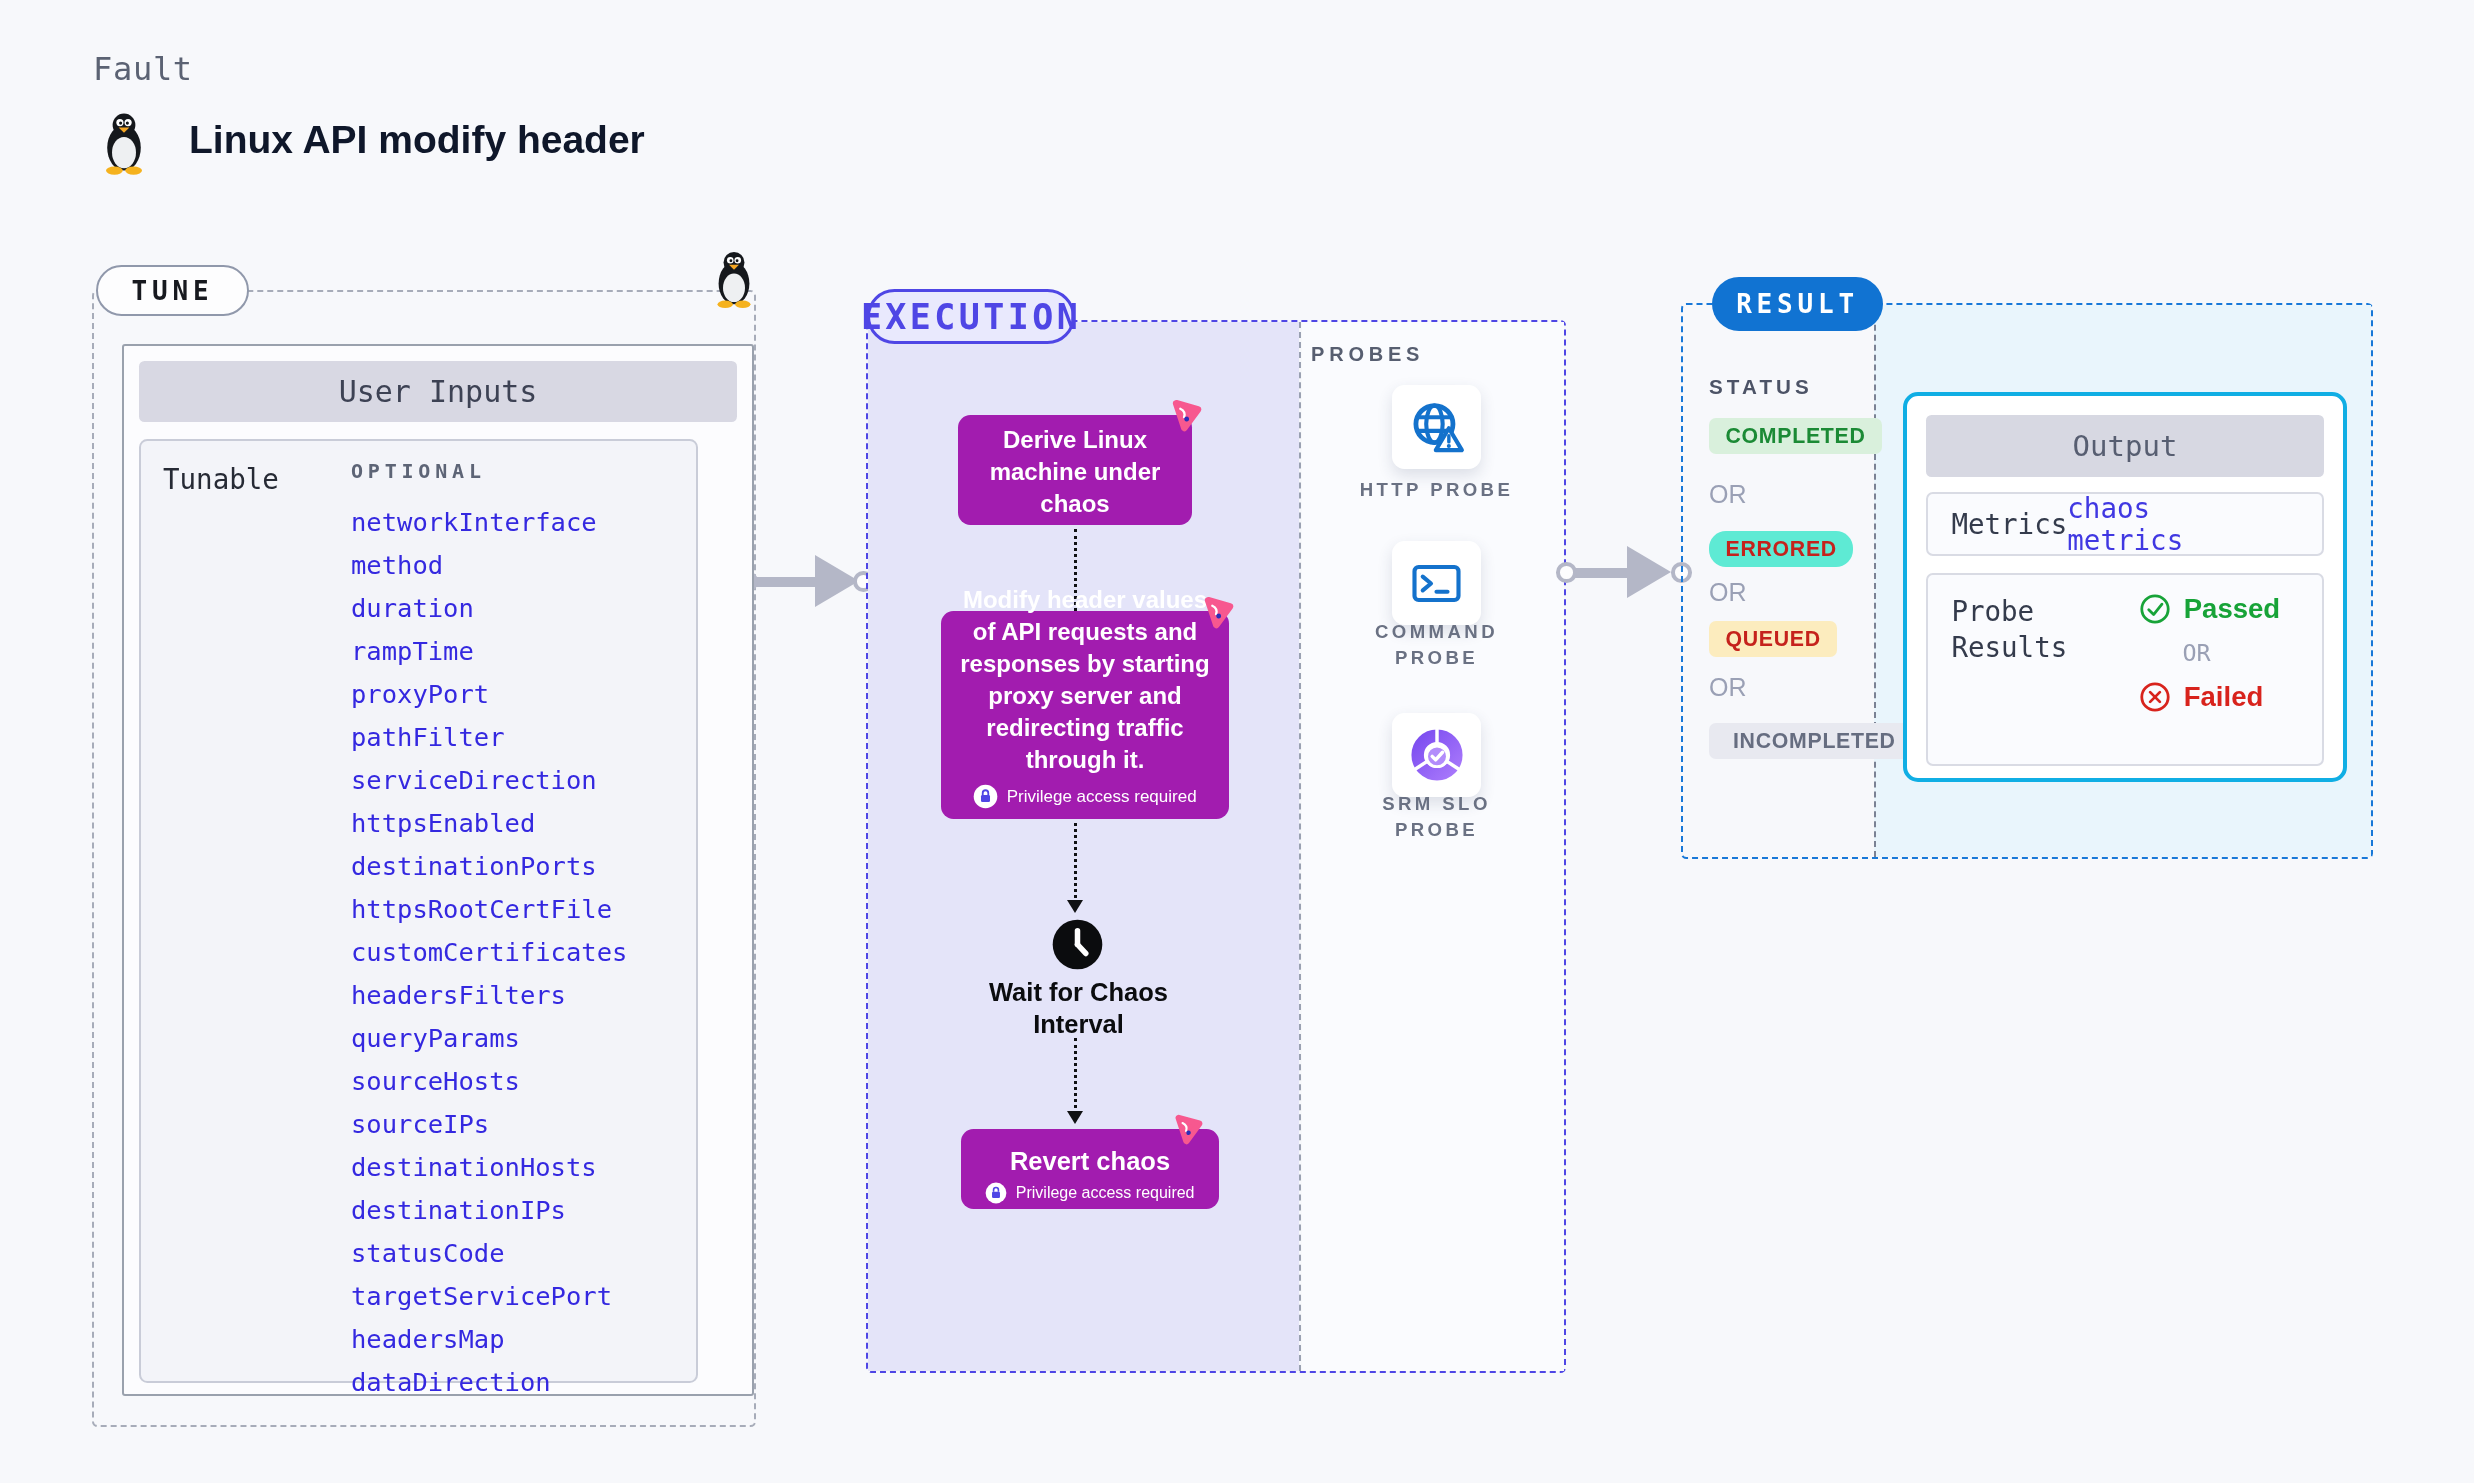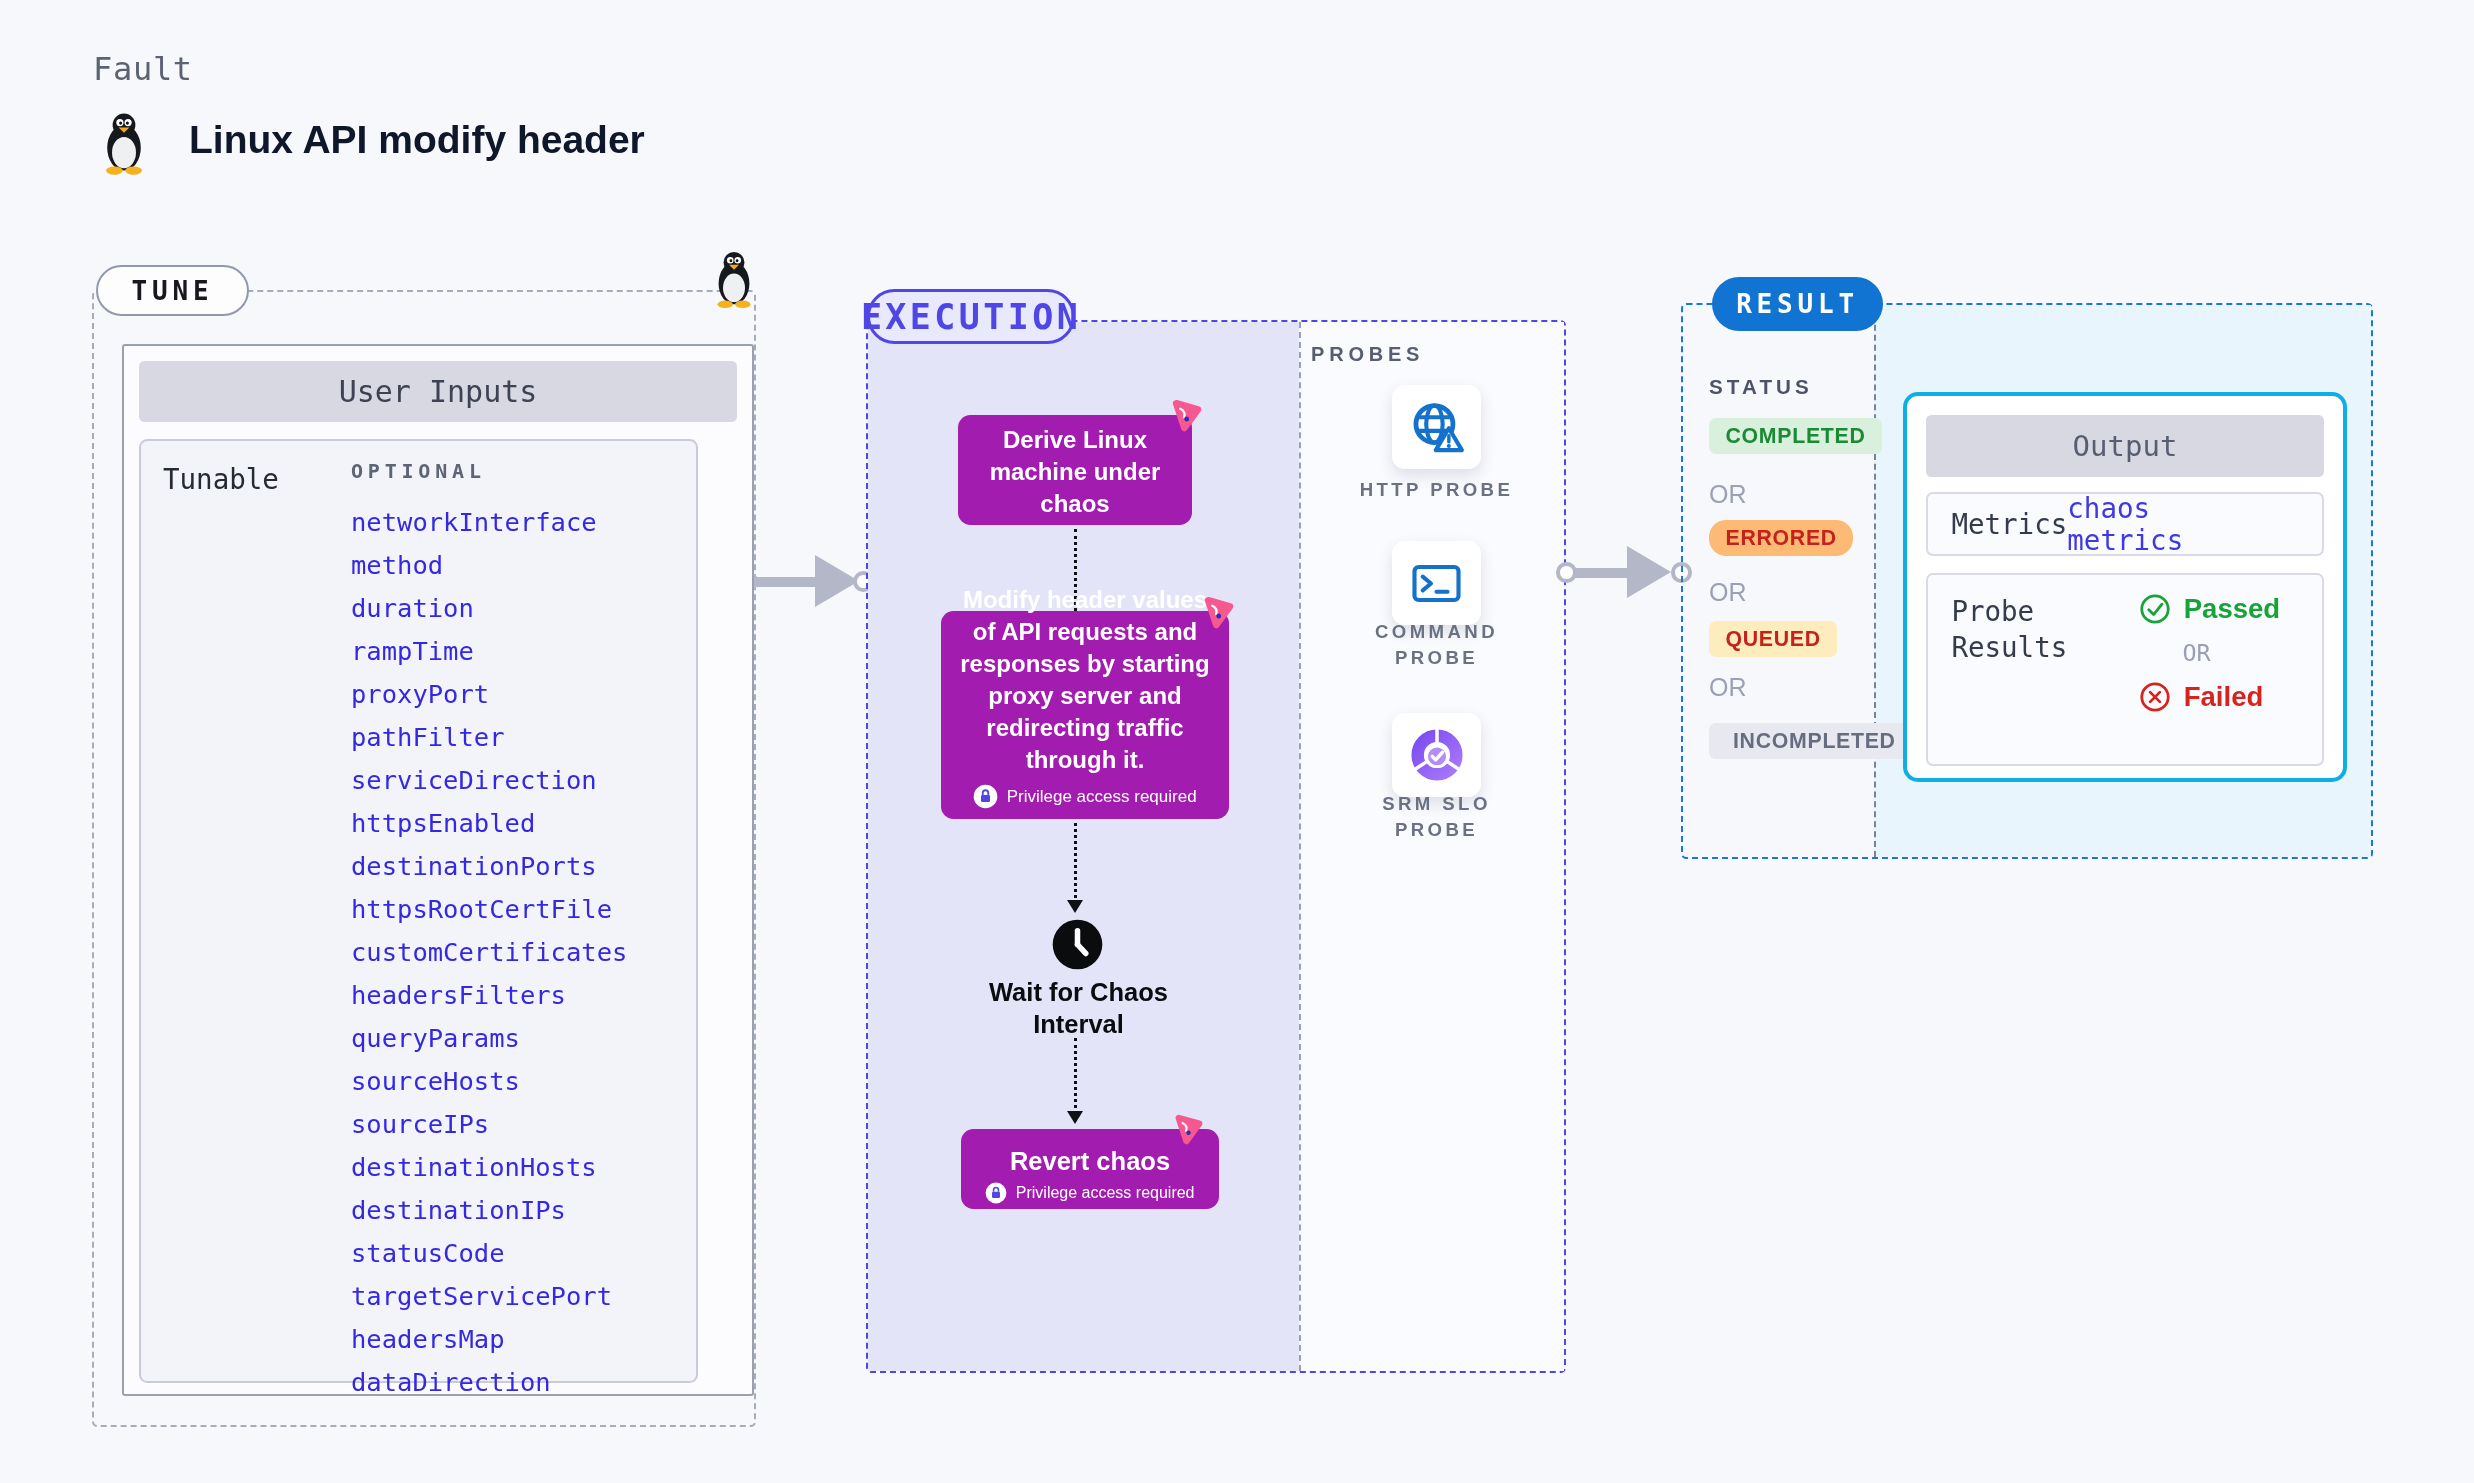--- a/index.html
+++ b/index.html
@@ -294,21 +294,21 @@
 
   <div class="abs result-box">
     <div class="result-fill"></div>
     <div class="result-divider"></div>
   </div>
   <div class="abs result-pill mono">RESULT</div>
 
   <div class="abs status-label">STATUS</div>
   <div class="badge" style="top: 418px; background-color: rgb(217, 240, 220); color: rgb(27, 138, 53);">COMPLETED</div>
   <div class="or" style="top:480px">OR</div>
-  <div class="badge" style="top: 520px; background-color: #fdba74; color: rgb(197, 34, 28); border-radius: 17px;">ERRORED</div>
+  <div class="badge" style="top: 531px; background-color: #5eead4; color: rgb(197, 34, 28); border-radius: 17px;">ERRORED</div>
   <div class="or" style="top:578px">OR</div>
   <div class="badge" style="top: 621px; background-color: rgb(252, 236, 190); color: rgb(197, 34, 28);">QUEUED</div>
   <div class="or" style="top:673px">OR</div>
   <div class="badge" style="top: 723px; background-color: rgb(232, 233, 240); color: rgb(102, 109, 128); padding-left: 24px;">INCOMPLETED</div>
 
   <div class="abs output-card">
     <div class="out-header mono">Output</div>
     <div class="out-row row-metrics">
       <span class="out-label mono">Metrics</span>
       <span class="metrics-link mono">chaos metrics</span>

